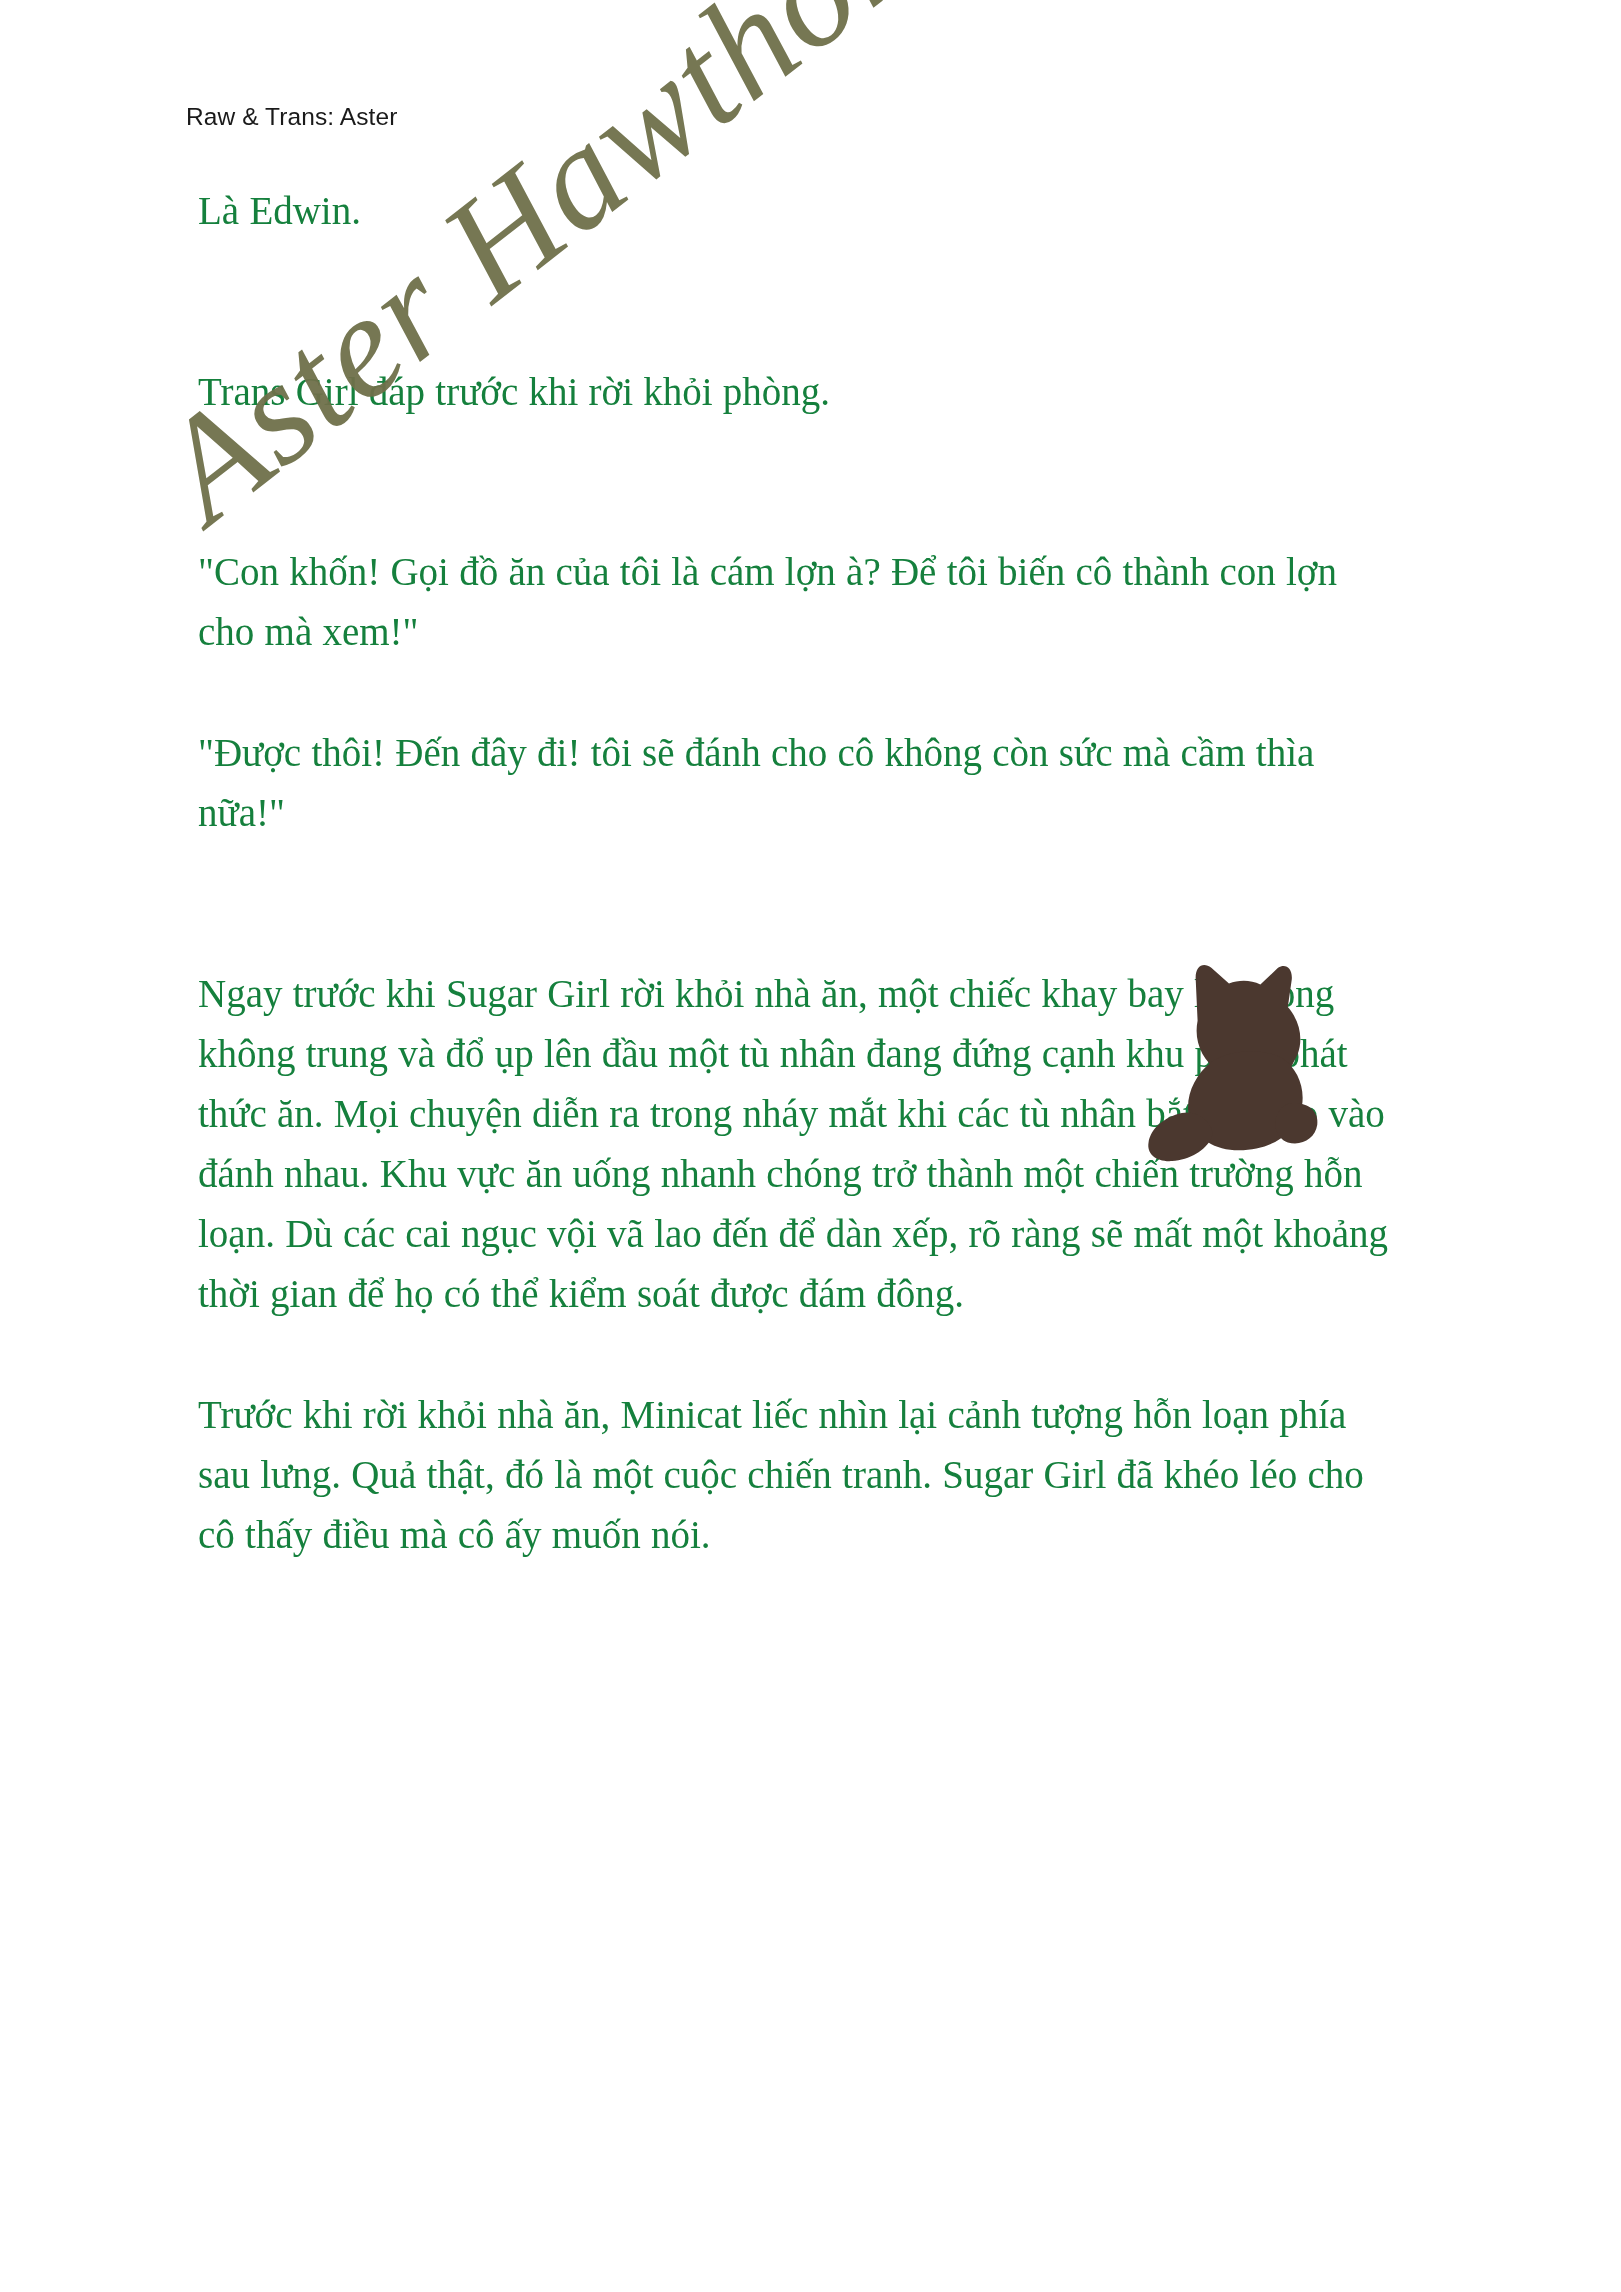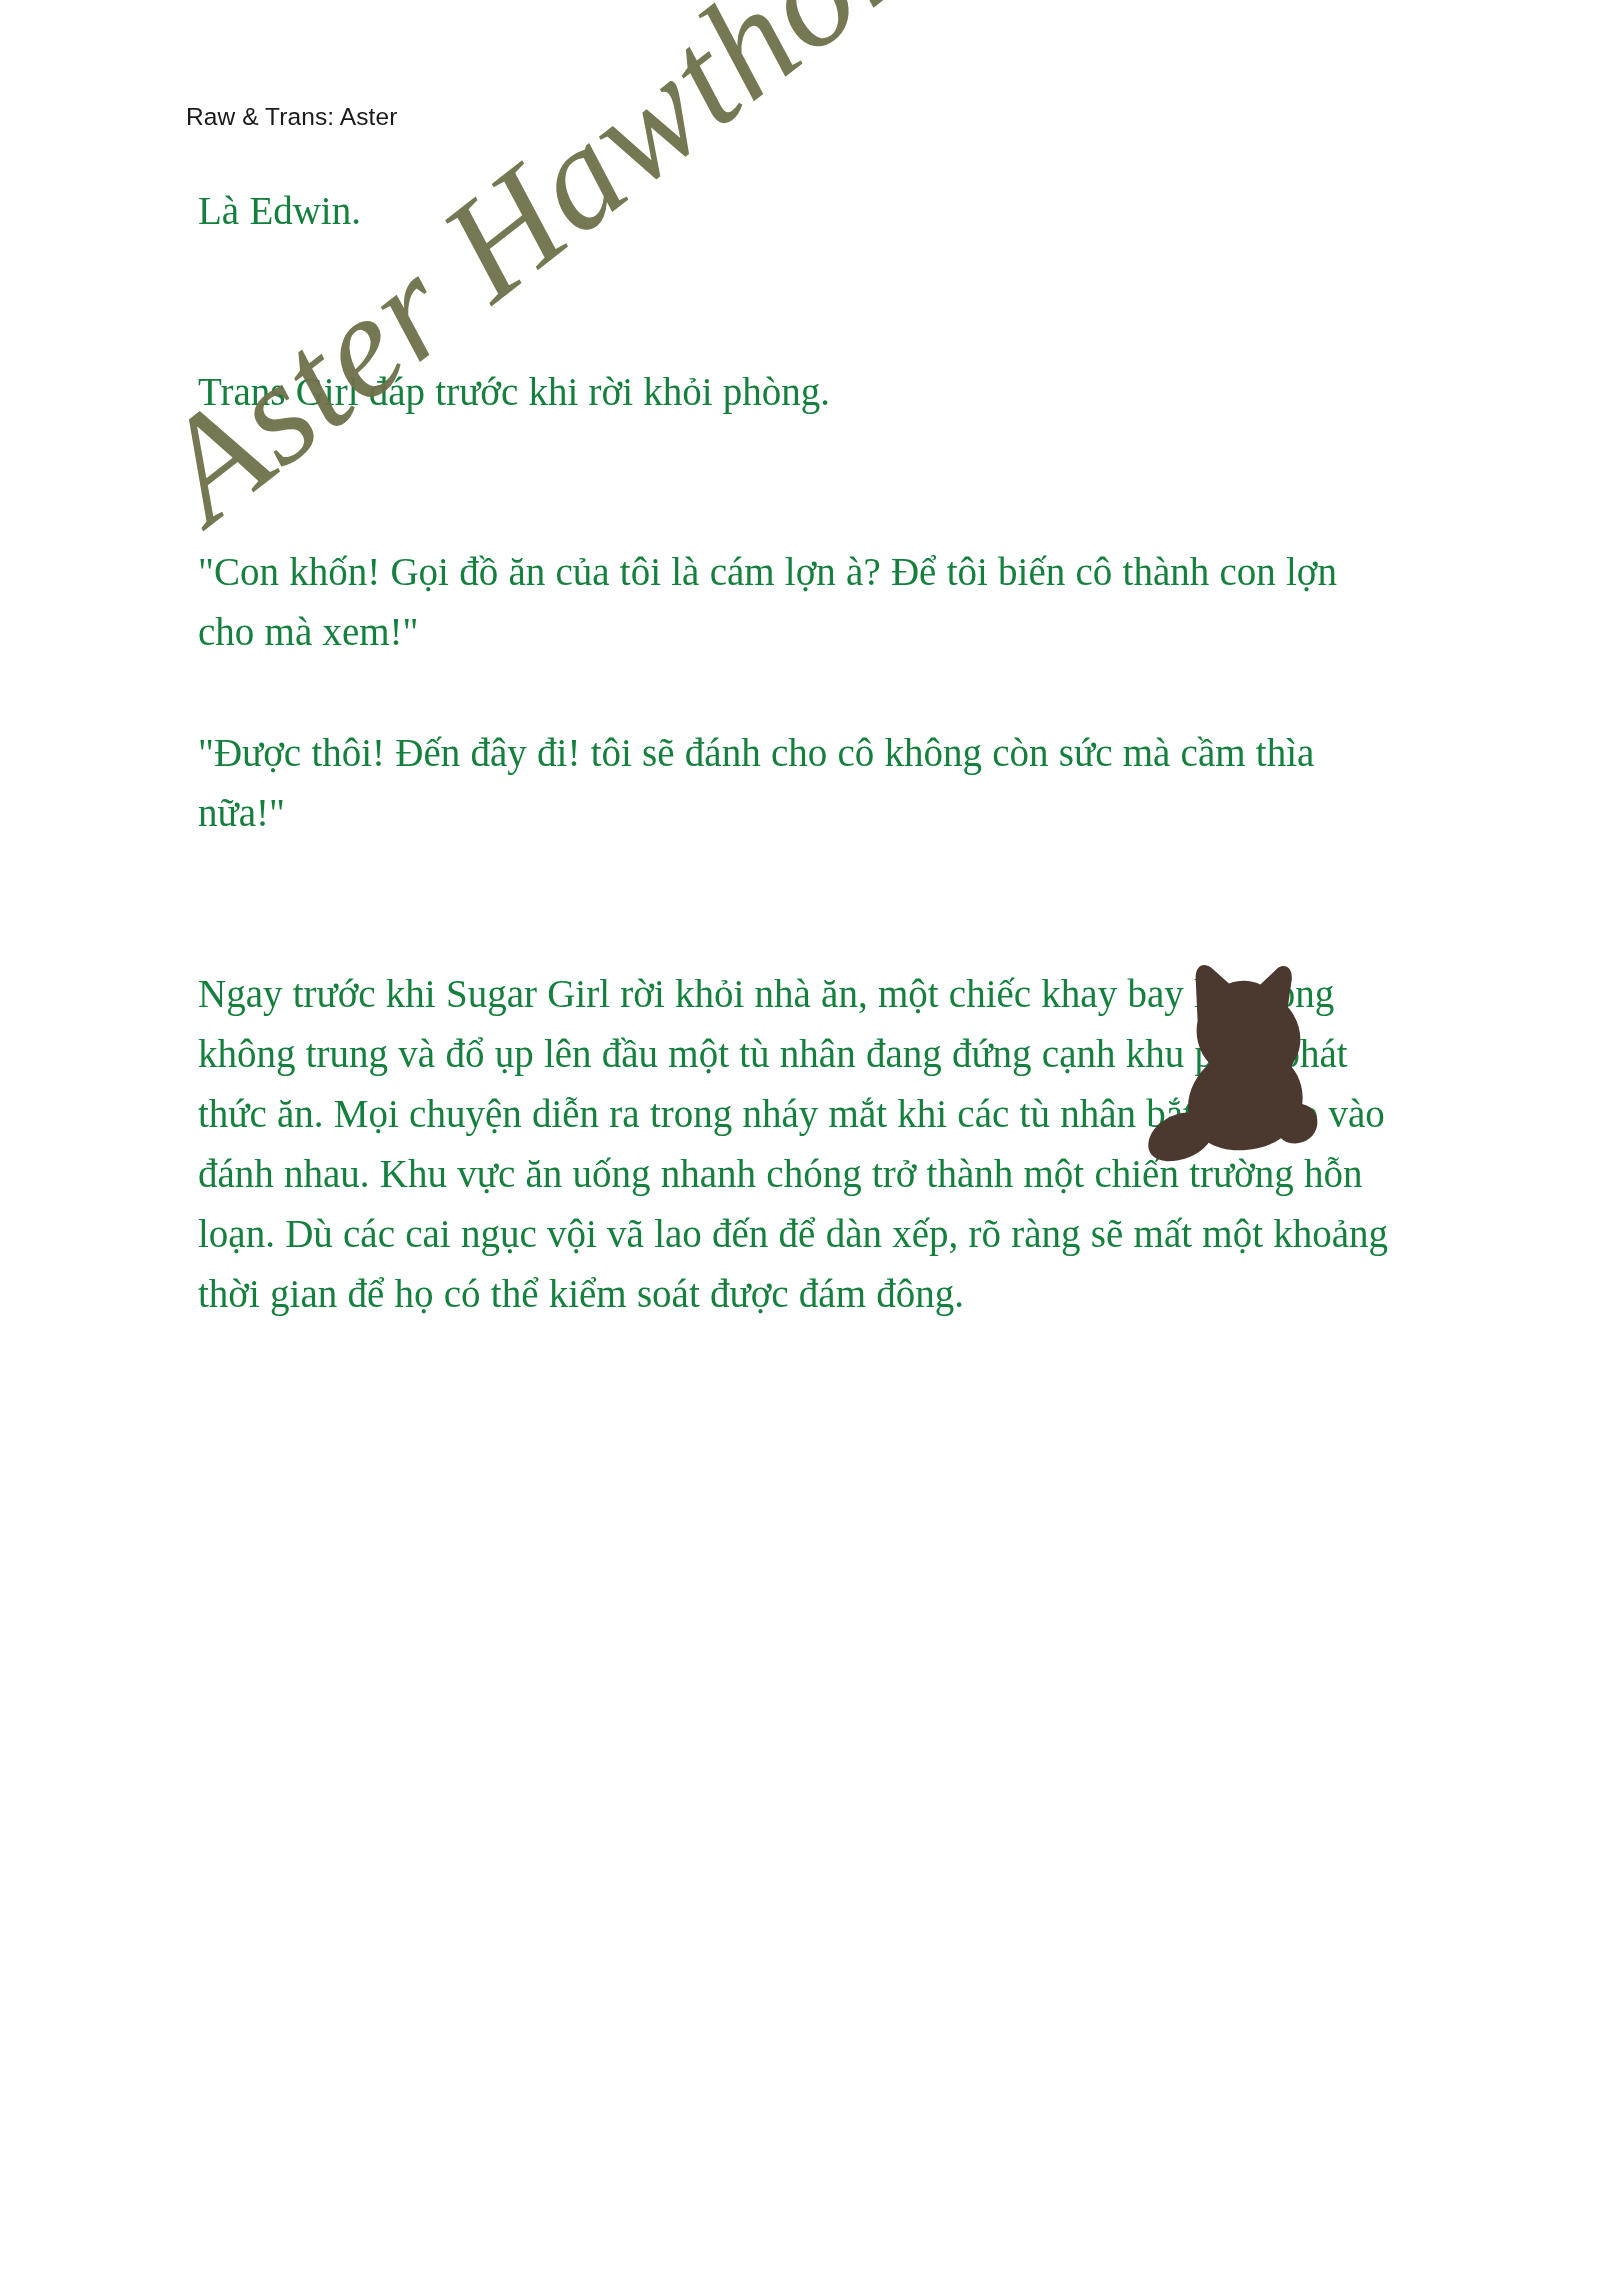--- a/index.html
+++ b/index.html
@@ -92,20 +92,21 @@
     <p class="para">Là Edwin.</p>
     <div class="gap-1"></div>
     <p class="para">Trans Girl đáp trước khi rời khỏi phòng.</p>
     <div class="gap-2"></div>
     <p class="para">"Con khốn! Gọi đồ ăn của tôi là cám lợn à? Để tôi biến cô thành con lợn cho mà xem!"</p>
     <div class="gap-3"></div>
     <p class="para">"Được thôi! Đến đây đi! tôi sẽ đánh cho cô không còn sức mà cầm thìa nữa!"</p>
     <div class="gap-4"></div>
     <p class="para">Ngay trước khi Sugar Girl rời khỏi nhà ăn, một chiếc khay bay lên trong không trung và đổ ụp lên đầu một tù nhân đang đứng cạnh khu phân phát thức ăn. Mọi chuyện diễn ra trong nháy mắt khi các tù nhân bắt đầu lao vào đánh nhau. Khu vực ăn uống nhanh chóng trở thành một chiến trường hỗn loạn. Dù các cai ngục vội vã lao đến để dàn xếp, rõ ràng sẽ mất một khoảng thời gian để họ có thể kiểm soát được đám đông.</p>
     <div class="gap-5"></div>
+    <p class="para">Trước khi rời khỏi nhà ăn, Minicat liếc nhìn lại cảnh tượng hỗn loạn phía sau lưng. Quả thật, đó là một cuộc chiến tranh. Sugar Girl đã khéo léo cho cô thấy điều mà cô ấy muốn nói.</p>
   </div>
 
   <div class="watermark">
     <div class="watermark-text">Aster Hawthorn</div>
   </div>
 
   <div class="cat">
     <svg viewBox="0 0 210 215" width="206" height="211" xmlns="http://www.w3.org/2000/svg">
       <g fill="#4b382f">
 

